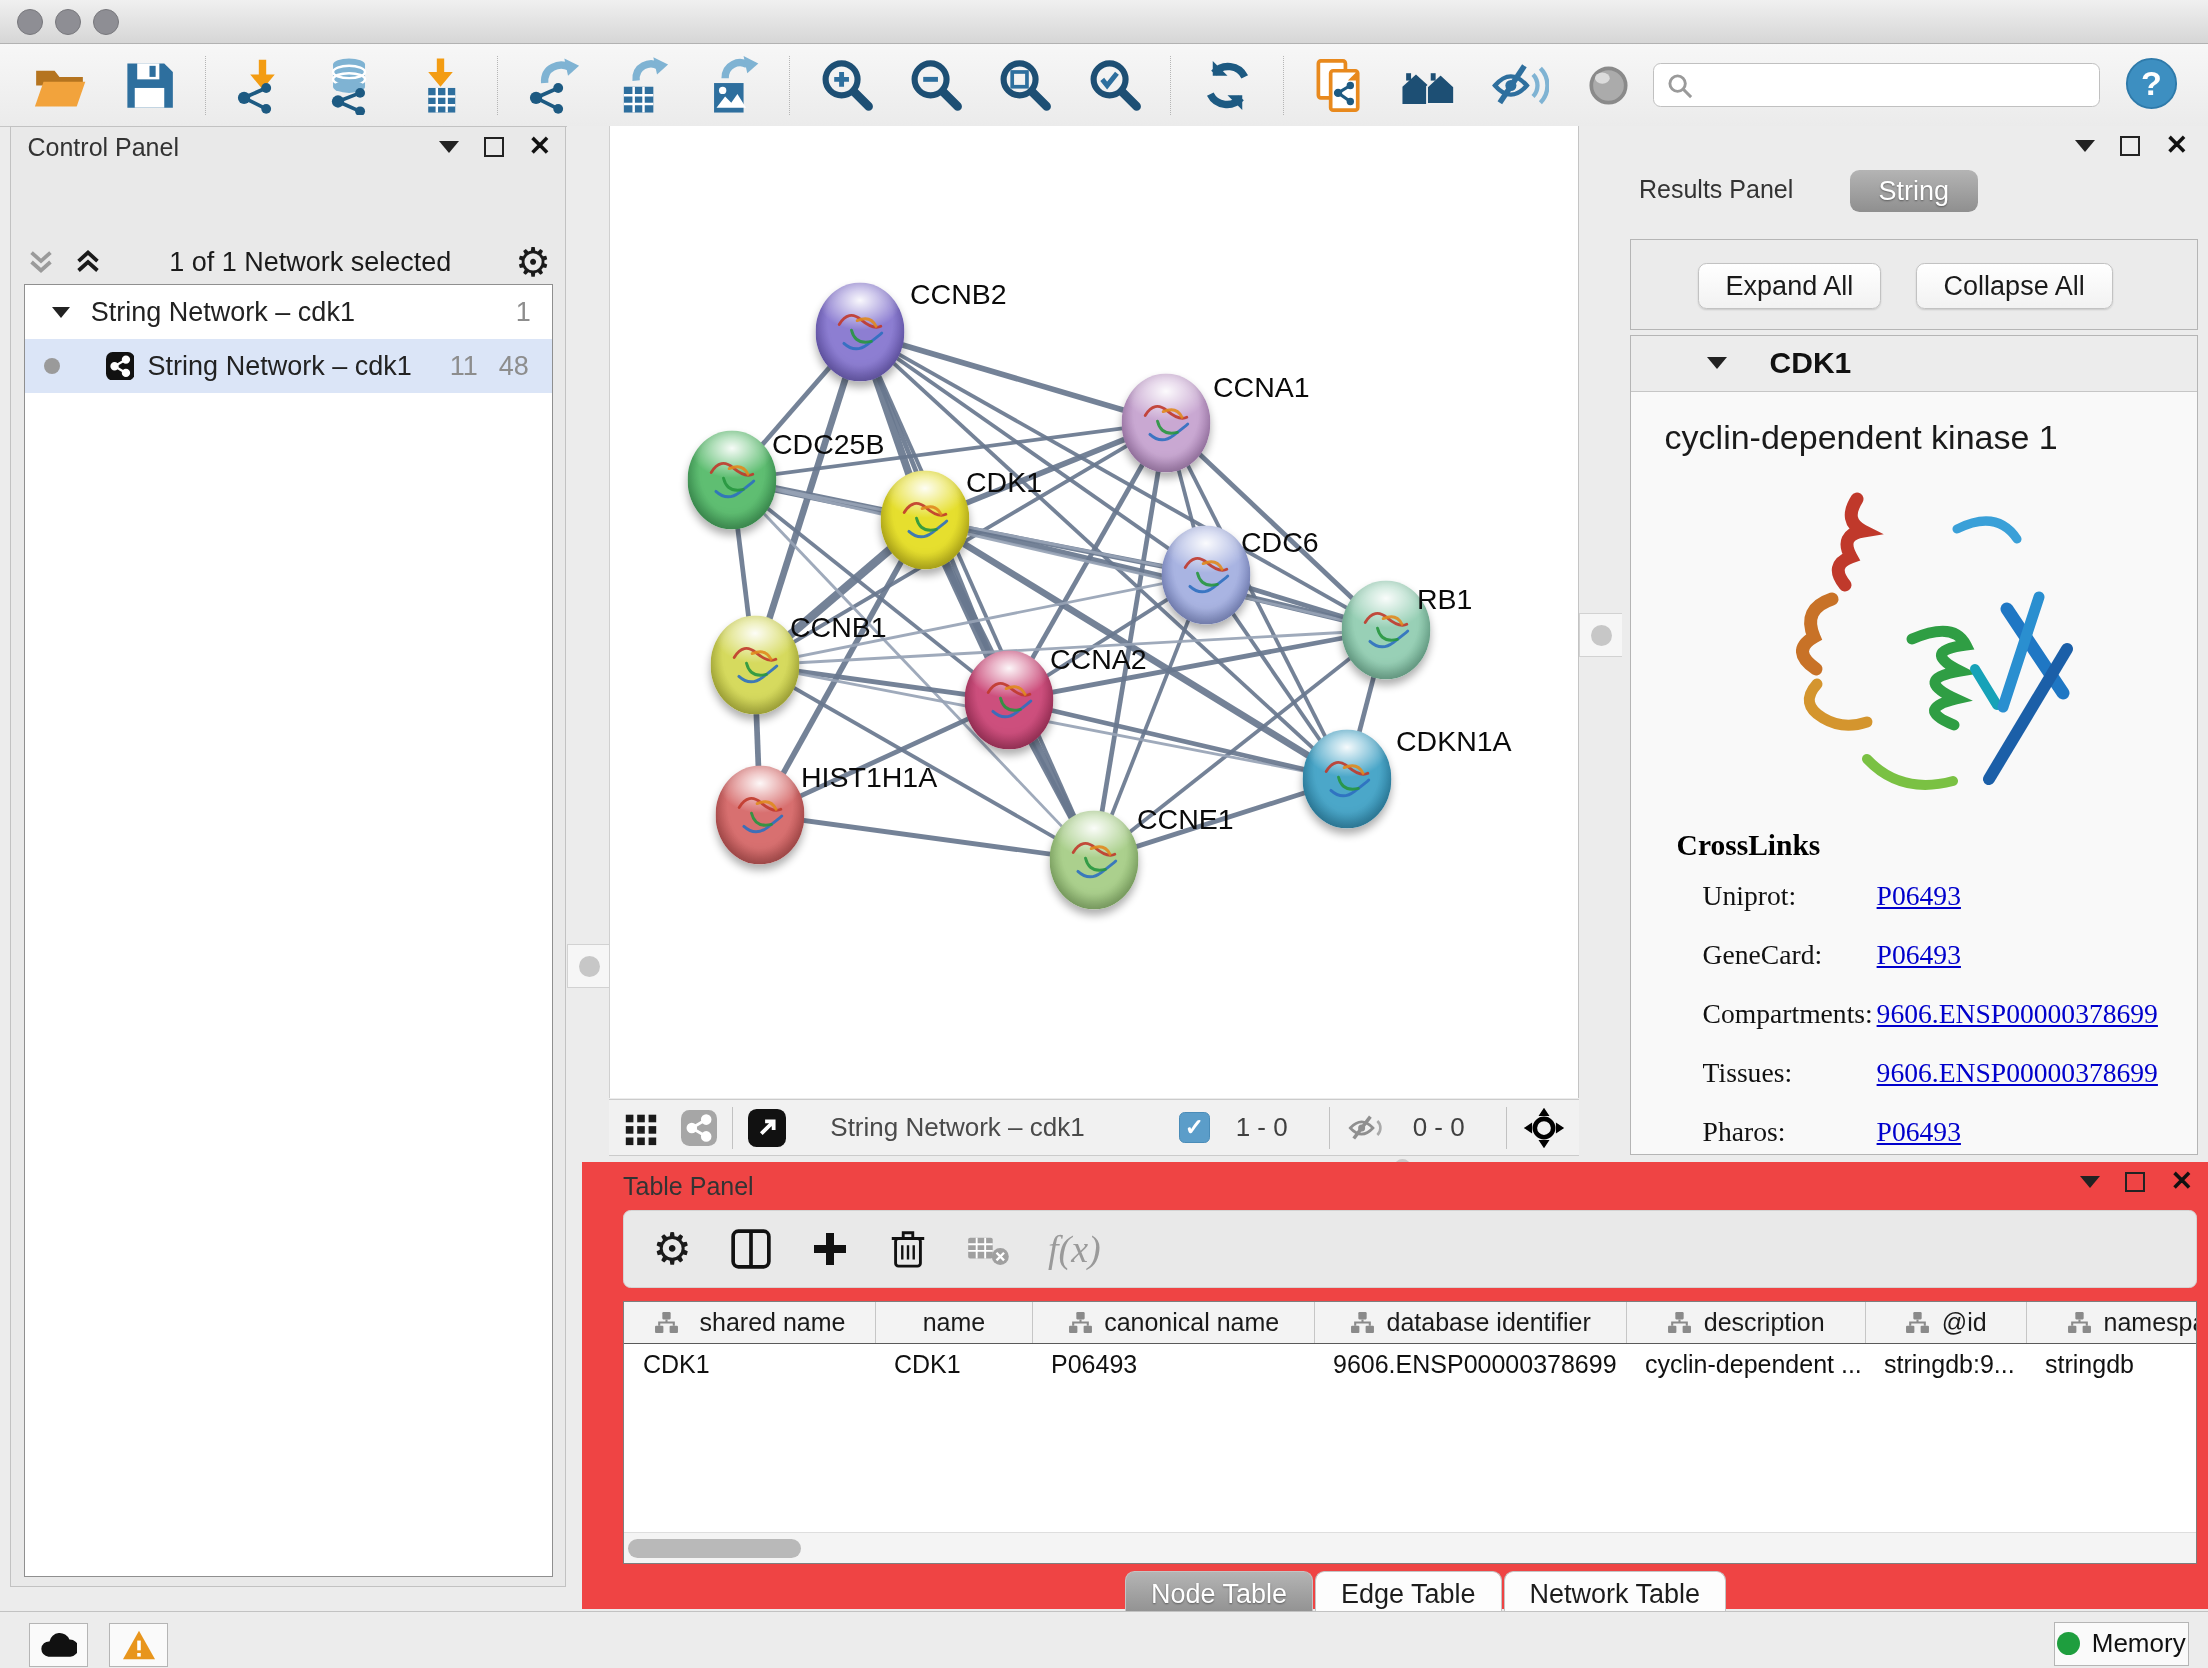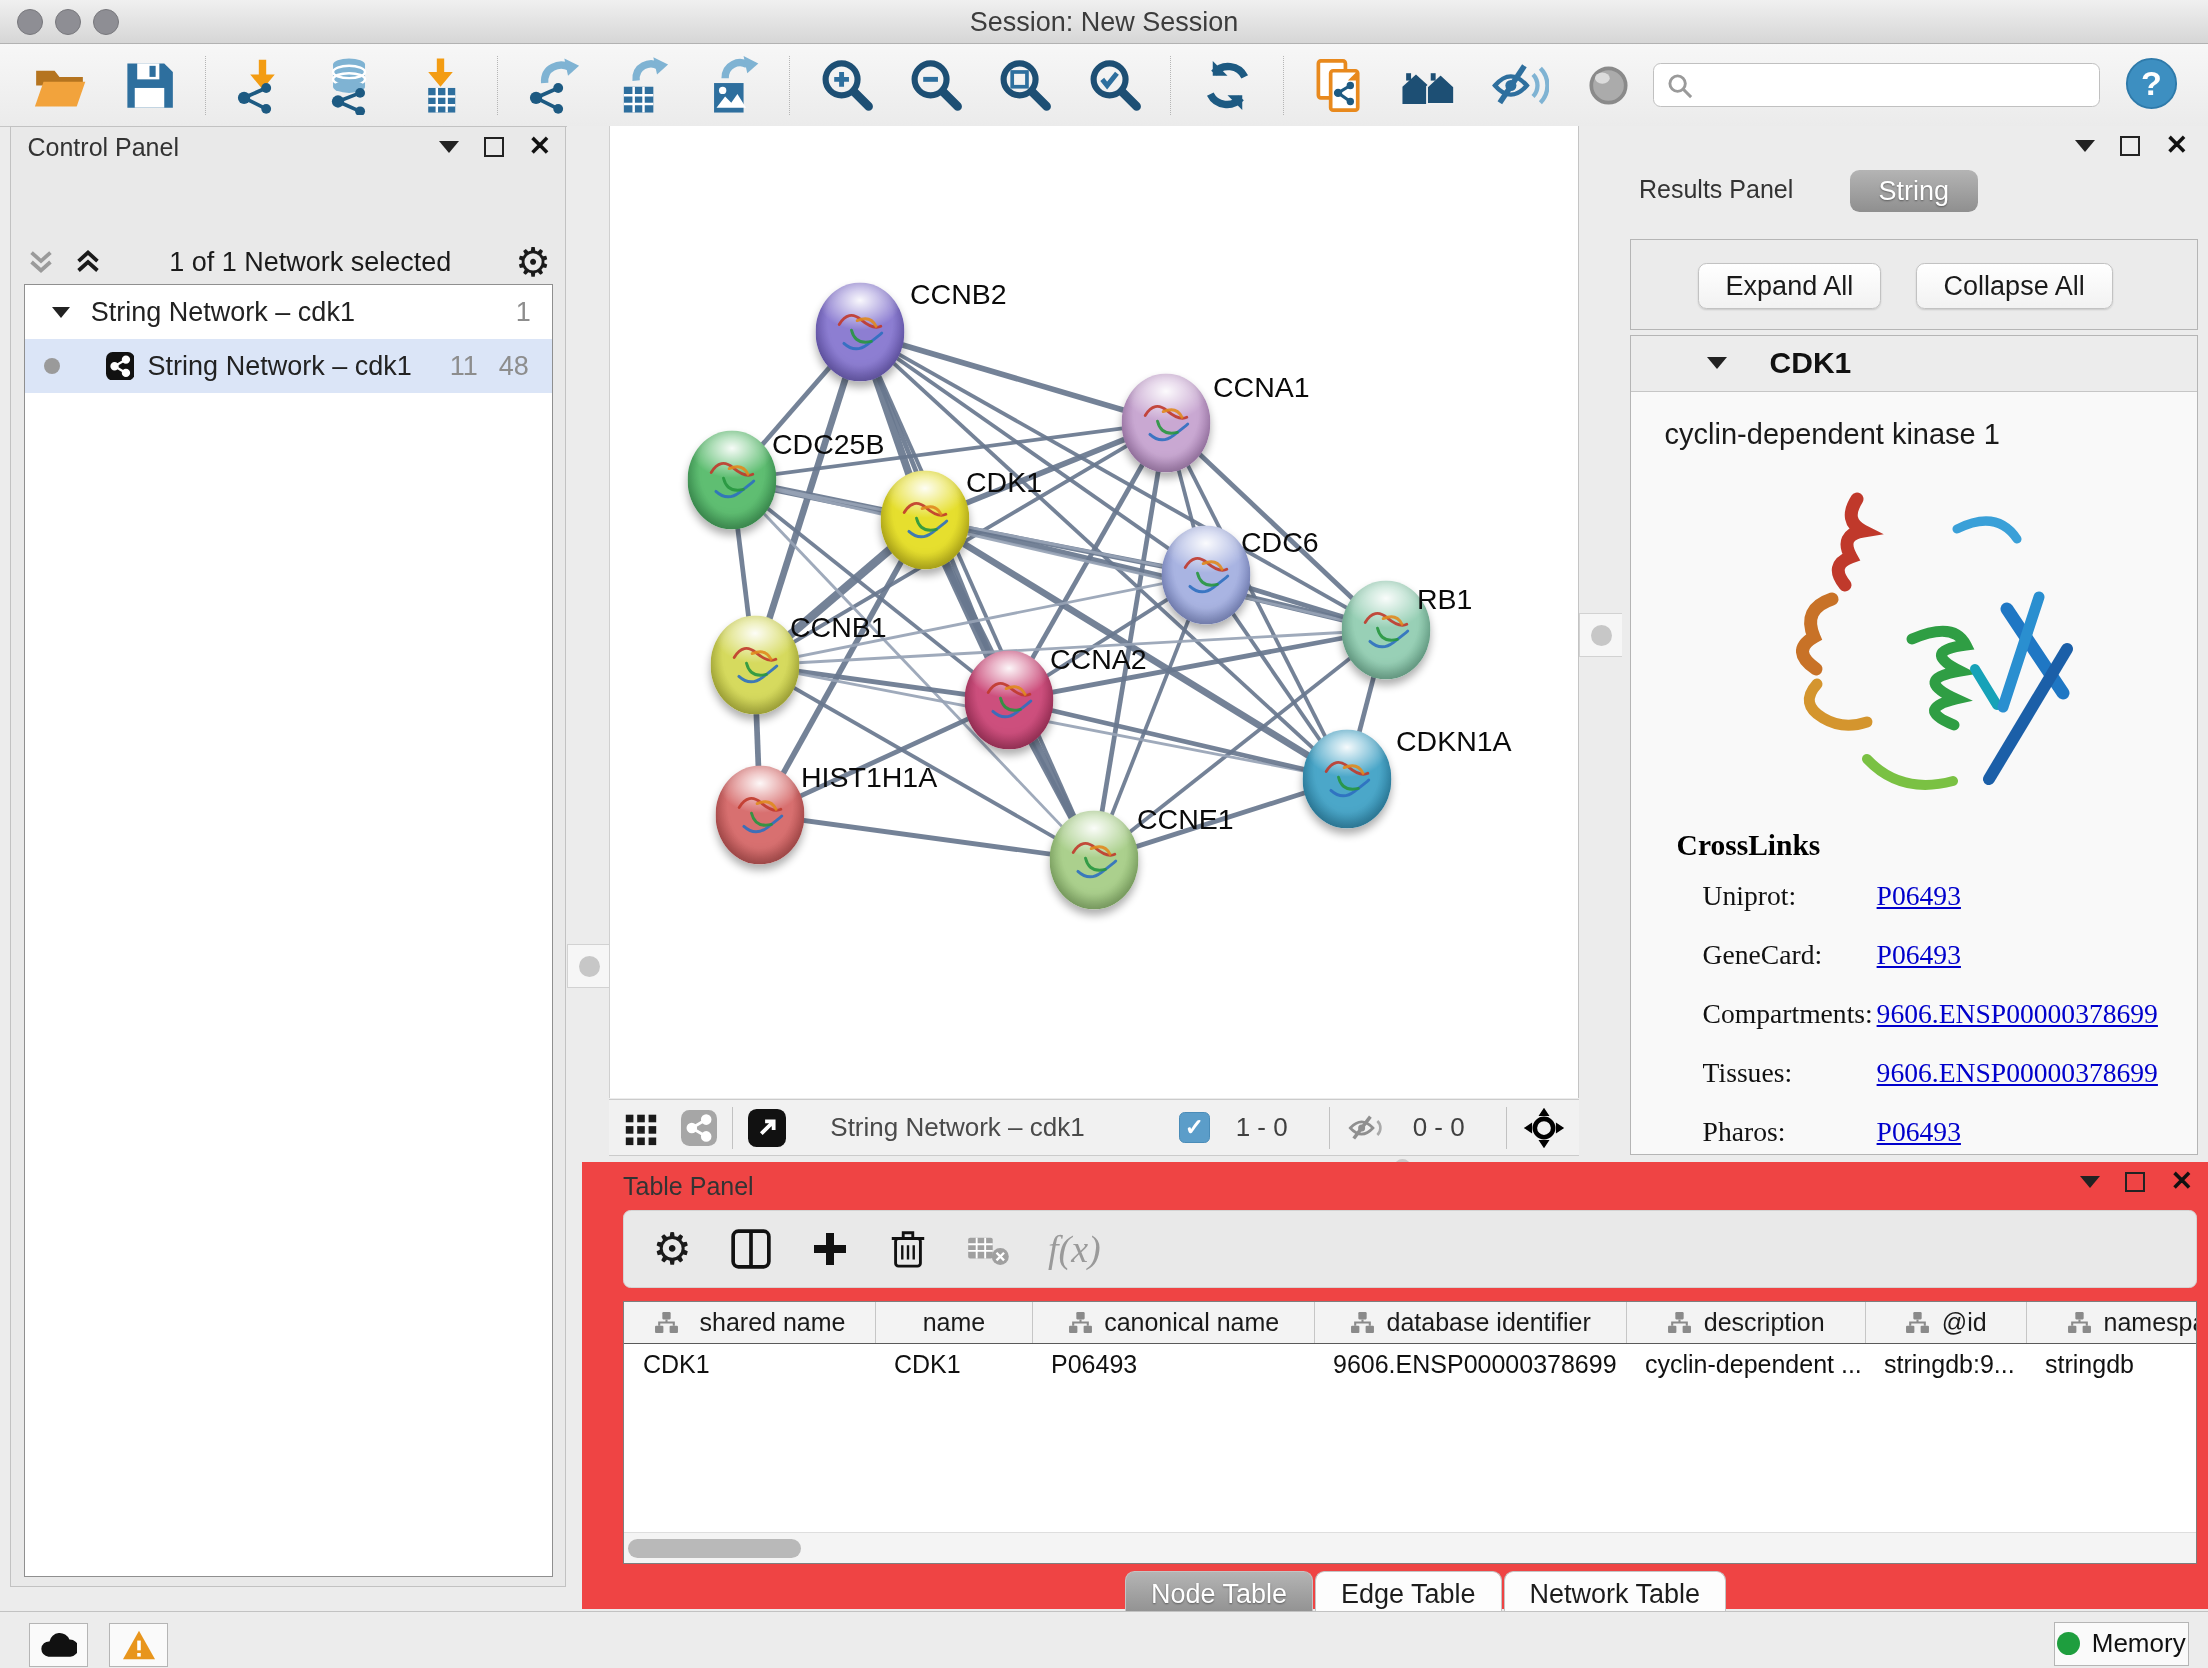--- a/index.html
+++ b/index.html
@@ -60,21 +60,21 @@
   .results{position:absolute;left:1622px;top:126px;width:587px;height:1032px;background:#ececec;}
   .rp-title{position:absolute;left:17px;top:17px;margin-top:32px;}
   .rp-controls{right:21px;}
   .rp-tab{position:absolute;left:228px;top:44px;padding:5.7px 28.5px;background:linear-gradient(#b4b4b4,#8f8f8f);color:#fff;border-radius:9.5px;font-size:27px;text-shadow:0 1px 1.9px rgba(0,0,0,.4);}
   .rp-btnbox{position:absolute;left:7.6px;top:113px;width:568px;height:91px;background:#ebebeb;border:1.9px solid #b5b5b5;box-sizing:border-box;}
   .rp-btn{position:absolute;top:23px;height:46px;background:linear-gradient(#ffffff,#f2f2f2);border:1px solid #c2c2c2;border-radius:8.6px;font-size:27px;color:#1a1a1a;padding:0 27px;box-shadow:0 1px 1.9px rgba(0,0,0,.15);}
   .rp-entry{position:absolute;left:7.6px;top:209px;width:568px;height:820px;border:1.9px solid #b5b5b5;background:#f9f9f9;box-sizing:border-box;}
   .rp-ehead{position:relative;height:55px;background:#ececec;border-bottom:1px solid #c6c6c6;}
   .rp-gene{position:absolute;left:139px;top:9.5px;font-size:30px;font-weight:bold;color:#111;}
   .rp-etri{position:absolute;left:76px;top:21px;}
-  .rp-desc{position:absolute;left:34px;top:82px;font-size:29px;color:#1a1a1a;}
+  .rp-desc{position:absolute;left:34px;top:82px;font-size:34px;color:#1a1a1a;}
   .protein{position:absolute;left:67px;top:133px;}
   .xl-title{position:absolute;left:46px;top:493px;font-family:"Liberation Serif",serif;font-weight:bold;font-size:29.5px;color:#000;}
   .xl-row{position:absolute;left:72px;width:476px;font-family:"Liberation Serif",serif;font-size:27.6px;color:#111;}
   .xl-row a{position:absolute;left:174px;color:#0000cc;text-decoration:underline;white-space:nowrap;}
   
   .tablepanel{position:absolute;left:582px;top:1162px;width:1626px;height:447px;background:#ef4444;}
   .tp-title{position:absolute;left:41px;top:9.5px;}
   .tp-controls{right:15px;}
   .tp-toolbar{position:absolute;left:41px;top:48px;width:1574px;height:78px;background:#e9e9e9;border:1px solid #d4d4d4;border-radius:7.6px;display:flex;align-items:center;gap:38px;padding:0 28.5px;box-sizing:border-box;}
   .tp-toolbar .gear{margin:0;font-size:44px;}
@@ -98,21 +98,20 @@
 </style>
 </head>
 <body>
 
 <div class="app">
 
   <div class="titlebar">
     <span class="tl" style="left:17px"></span>
     <span class="tl" style="left:55px"></span>
     <span class="tl" style="left:93px"></span>
-    <div class="wtitle">Session: New Session</div>
   </div>
 
   <div class="toolbar">
     <button class="tbtn">
         <svg width="59" height="59" viewBox="0 0 48 48">
           <path d="M5 12h15l4 5h19v7H5z" fill="#b5741f"></path>
           <path d="M4 41l7-20h34l-7 20z" fill="#f2a33c"></path>
         </svg>
       </button>
     <button class="tbtn">

